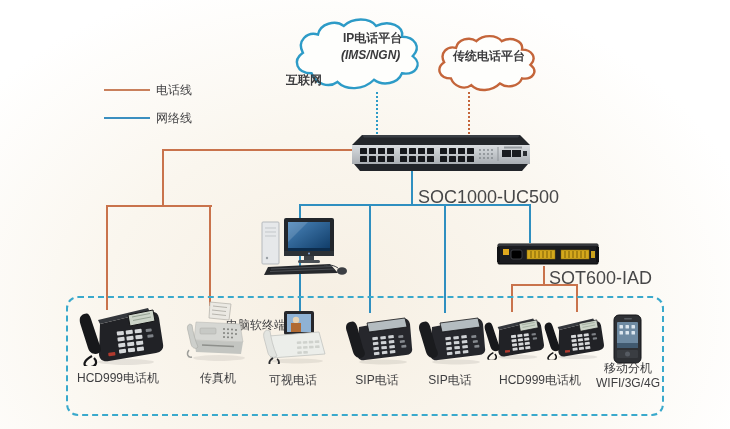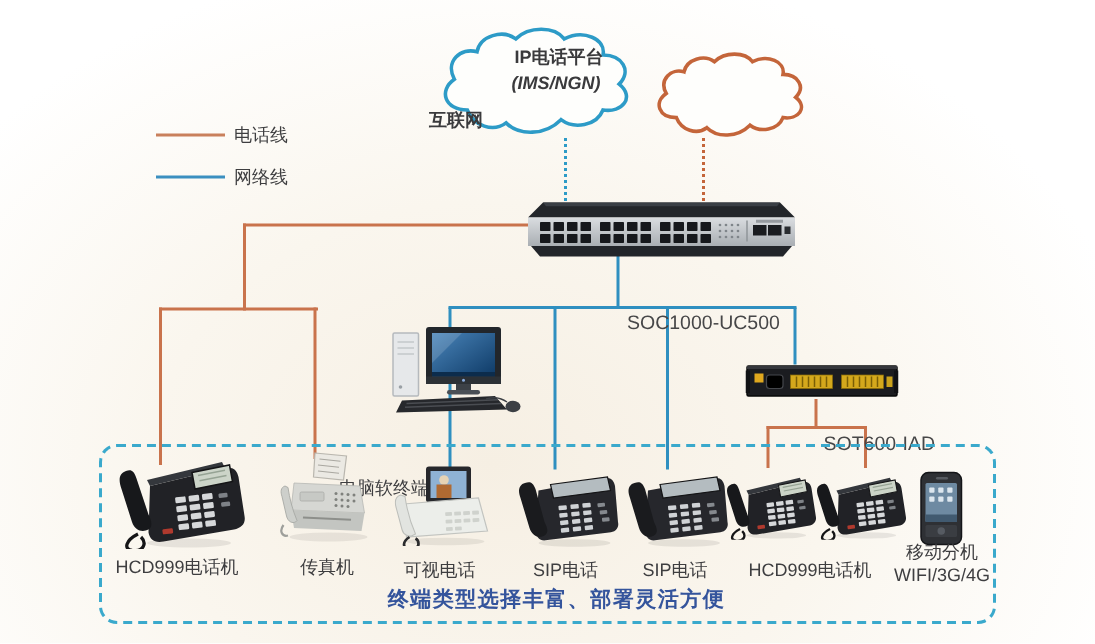--- a/index.html
+++ b/index.html
@@ -14,21 +14,21 @@
   .phline{position:absolute;background:#c9734c;}
   .netline{position:absolute;background:#2f8fc0;}
   .dotline{position:absolute;width:0;}
   .dot-blue{border-left:2px dotted #2d9bc7;}
   .dot-orange{border-left:2px dotted #c4653a;}
   .dashed-box{
     position:absolute;left:66px;top:296px;width:594px;height:116px;
     border:2px dashed #3aa9cc;border-radius:12px;
   }
   .tlabel{position:absolute;font-size:12px;color:#3e3e40;text-align:center;white-space:nowrap;}
-  .core-lbl{position:absolute;font-size:13px;color:#474748;white-space:nowrap;margin-top:20px;}
+  .core-lbl{position:absolute;font-size:18px;color:#474748;white-space:nowrap;}
   #caption{
     position:absolute;left:228px;top:391px;width:286px;text-align:center;
     font-size:14px;font-weight:600;color:#34549c;letter-spacing:1px;white-space:nowrap;
   }
   svg.dev{position:absolute;overflow:visible;}
 </style>
 </head>
 <body>
 
 <div id="stage">
@@ -263,20 +263,21 @@
   <svg class="dev" style="left:290px;top:16px;" width="140" height="78" viewBox="0 0 130 70">
     <use href="#sym-cloud" xlink:href="#sym-cloud" stroke="#2d9bc7"></use>
   </svg>
   <div class="cloud-txt" style="left:286px;top:40px;margin-top:32px;">互联网</div>
   <div class="cloud-txt" style="left:343px;top:30px;">IP电话平台</div>
   <div class="cloud-txt" style="left:341px;top:48px;font-style:italic;">(IMS/NGN)</div>
 
   <svg class="dev" style="left:434px;top:34px;" width="110" height="60" viewBox="0 0 130 70">
     <use href="#sym-cloud" xlink:href="#sym-cloud" stroke="#c4653a"></use>
   </svg>
+  <div class="cloud-txt" style="left:436px;top:48px;width:106px;text-align:center;">传统电话平台</div>
 
   <div class="phline" style="left:162px;top:149px;width:191px;height:2px;"></div>
   <div class="phline" style="left:162px;top:149px;width:2px;height:58px;"></div>
   <div class="phline" style="left:106px;top:205px;width:106px;height:2px;"></div>
   <div class="phline" style="left:106px;top:205px;width:2px;height:105px;"></div>
   <div class="phline" style="left:209px;top:205px;width:2px;height:101px;"></div>
   <div class="phline" style="left:543px;top:266px;width:2px;height:20px;"></div>
   <div class="phline" style="left:511px;top:284px;width:67px;height:2px;"></div>
   <div class="phline" style="left:511px;top:284px;width:2px;height:28px;"></div>
   <div class="phline" style="left:576px;top:284px;width:2px;height:28px;"></div>
@@ -332,15 +333,14 @@
 
   <div class="tlabel" style="left:68px;top:370px;width:100px;">HCD999电话机</div>
   <div class="tlabel" style="left:188px;top:370px;width:60px;">传真机</div>
   <div class="tlabel" style="left:260px;top:372px;width:66px;">可视电话</div>
   <div class="tlabel" style="left:346px;top:372px;width:62px;">SIP电话</div>
   <div class="tlabel" style="left:419px;top:372px;width:62px;">SIP电话</div>
   <div class="tlabel" style="left:490px;top:372px;width:100px;">HCD999电话机</div>
   <div class="tlabel" style="left:596px;top:360px;width:64px;">移动分机</div>
   <div class="tlabel" style="left:592px;top:376px;width:72px;">WIFI/3G/4G</div>
 
-  <div id="caption">终端类型选择丰富、部署灵活方便</div>
 
 </div>
 
 </body></html>

